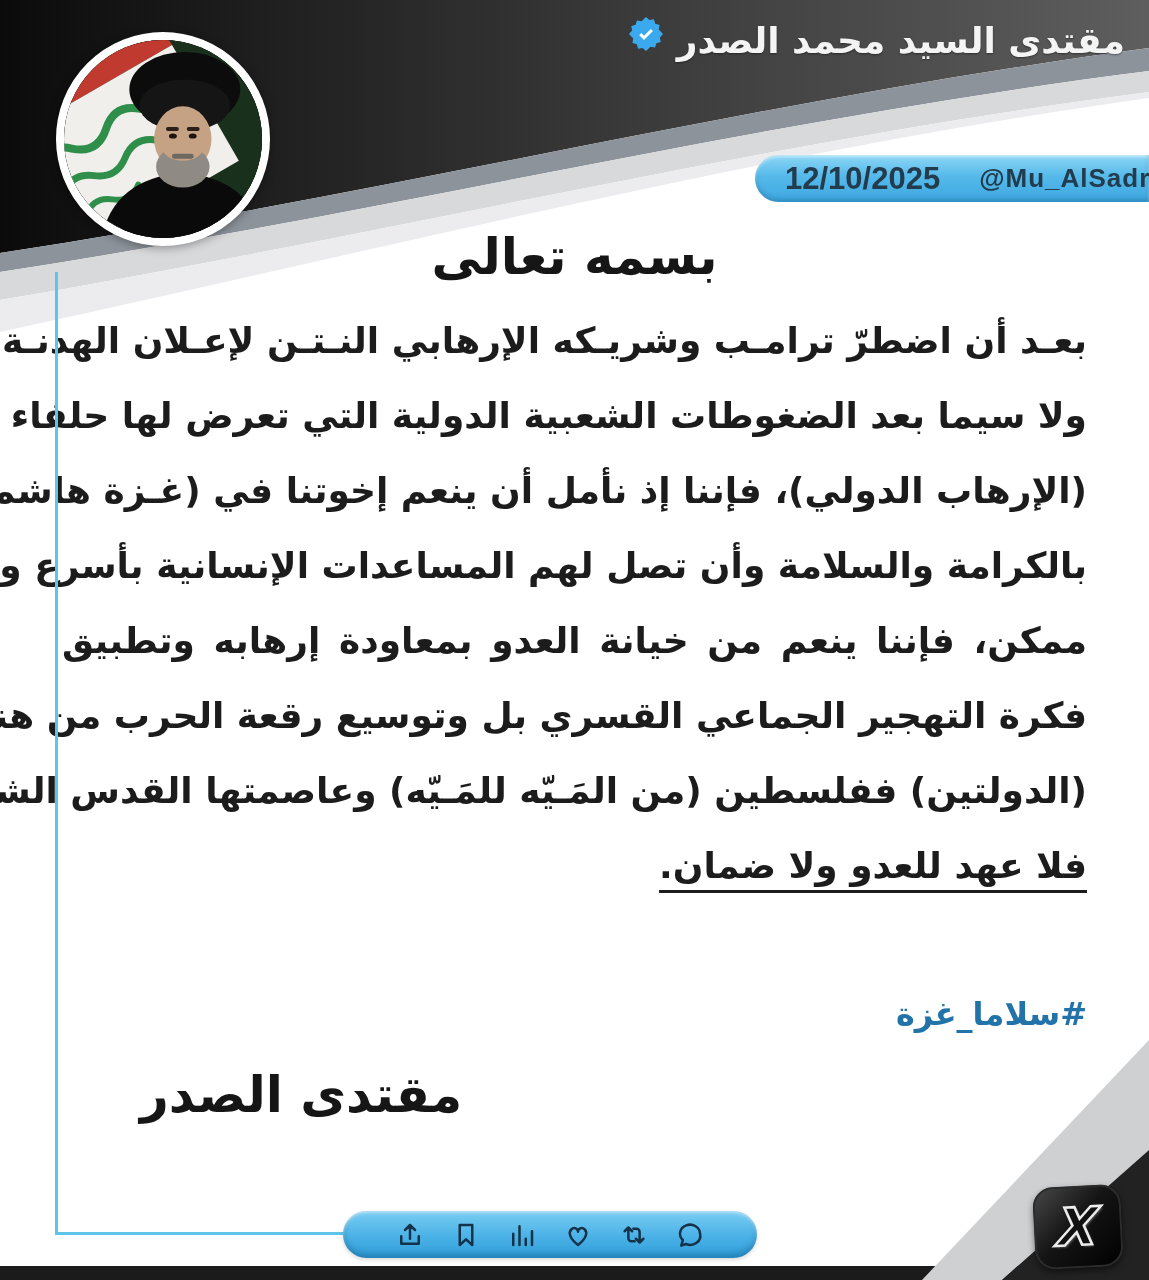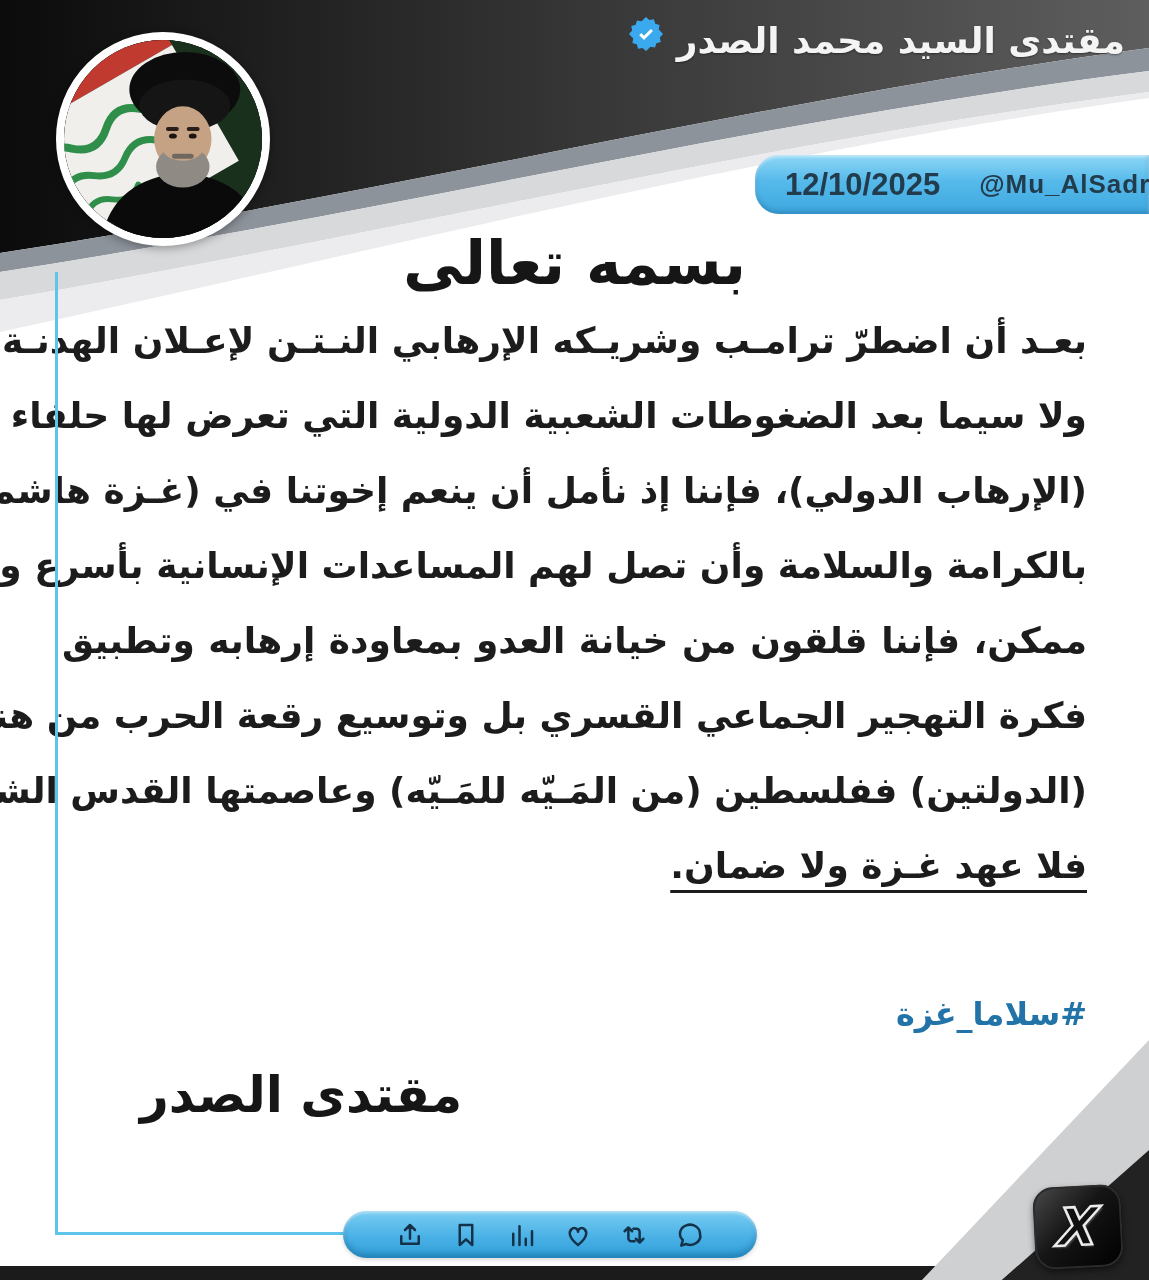--- a/index.html
+++ b/index.html
@@ -21,39 +21,39 @@
   .verified{width:34px;height:34px;flex:0 0 auto;}
 
   .avatar{
     position:absolute;left:56px;top:32px;width:198px;height:198px;
     border-radius:50%;border:8px solid #ffffff;overflow:hidden;
     background:#0e120e;box-shadow:0 2px 10px rgba(0,0,0,.35);
   }
   .avatar svg{display:block;width:100%;height:100%;}
 
   .date-pill{
-    position:absolute;left:755px;top:155px;width:394px;height:59px;
+    position:absolute;left:755px;top:155px;width:394px;height:47px;
     border-radius:24px 0 0 24px;
     background:linear-gradient(180deg,#8ed7f6 0%,#55b9ea 45%,#3ea8e0 100%);
     box-shadow:inset 0 -3px 5px rgba(0,60,100,.25), inset 0 2px 3px rgba(255,255,255,.55);
     display:flex;align-items:center;gap:39px;padding-left:30px;box-sizing:border-box;
     direction:ltr;
   }
   .post-date{
     font-family:"Liberation Sans",sans-serif;font-size:31px;font-weight:bold;color:#233c4d;
   }
   .account-handle{
     font-family:"Liberation Sans",sans-serif;font-size:26px;font-weight:bold;color:#233c4d;
     letter-spacing:1px;
   }
 
   
   .basmala{
     position:absolute;top:228px;left:0;width:100%;text-align:center;
-    direction:rtl;font-size:60px;font-weight:bold;color:#161616;
+    direction:rtl;font-size:50px;font-weight:bold;color:#161616;
   }
   .statement{
     position:absolute;top:303px;right:62px;left:62px;direction:rtl;
     color:#1c1c1c;font-size:36px;font-weight:bold;line-height:75px;
   }
   .body-line{
     text-align:justify;text-align-last:justify;white-space:nowrap;
   }
   .body-line.last{
     text-align:right;text-align-last:right;
@@ -163,24 +163,24 @@
     <span class="account-handle">@Mu_AlSadr</span>
   </div>
 
   <div class="basmala">بسمه تعالى</div>
 
   <div class="statement">
     <div class="body-line">بعـد أن اضطرّ ترامـب وشريـكه الإرهابي النـتـن لإعـلان الهدنـة،</div>
     <div class="body-line">ولا سيما بعد الضغوطات الشعبية الدولية التي تعرض لها حلفاء</div>
     <div class="body-line">(الإرهاب الدولي)، فإننا إذ نأمل أن ينعم إخوتنا في (غـزة هاشم)</div>
     <div class="body-line">بالكرامة والسلامة وأن تصل لهم المساعدات الإنسانية بأسرع وقت</div>
-    <div class="body-line">ممكن، فإننا قلقون من خيانة العدو بمعاودة إرهابه وتطبيق</div>
+    <div class="body-line">ممكن، فإننا ينعم من خيانة العدو بمعاودة إرهابه وتطبيق</div>
     <div class="body-line">فكرة التهجير الجماعي القسري بل وتوسيع رقعة الحرب من هنا</div>
     <div class="body-line">(الدولتين) ففلسطين (من المَـيّه للمَـيّه) وعاصمتها القدس الشريف.</div>
-    <div class="body-line last">فلا عهد غـزة ولا ضمان.</div>
+    <div class="body-line last">فلا عهد للعدو ولا ضمان.</div>
   </div>
 
   <div class="hashtag">#سلاما_غزة</div>
 
   <div class="signature">مقتدى الصدر</div>
 
   <div class="line-v"></div>
   <div class="line-h"></div>
 
   <div class="action-bar">

